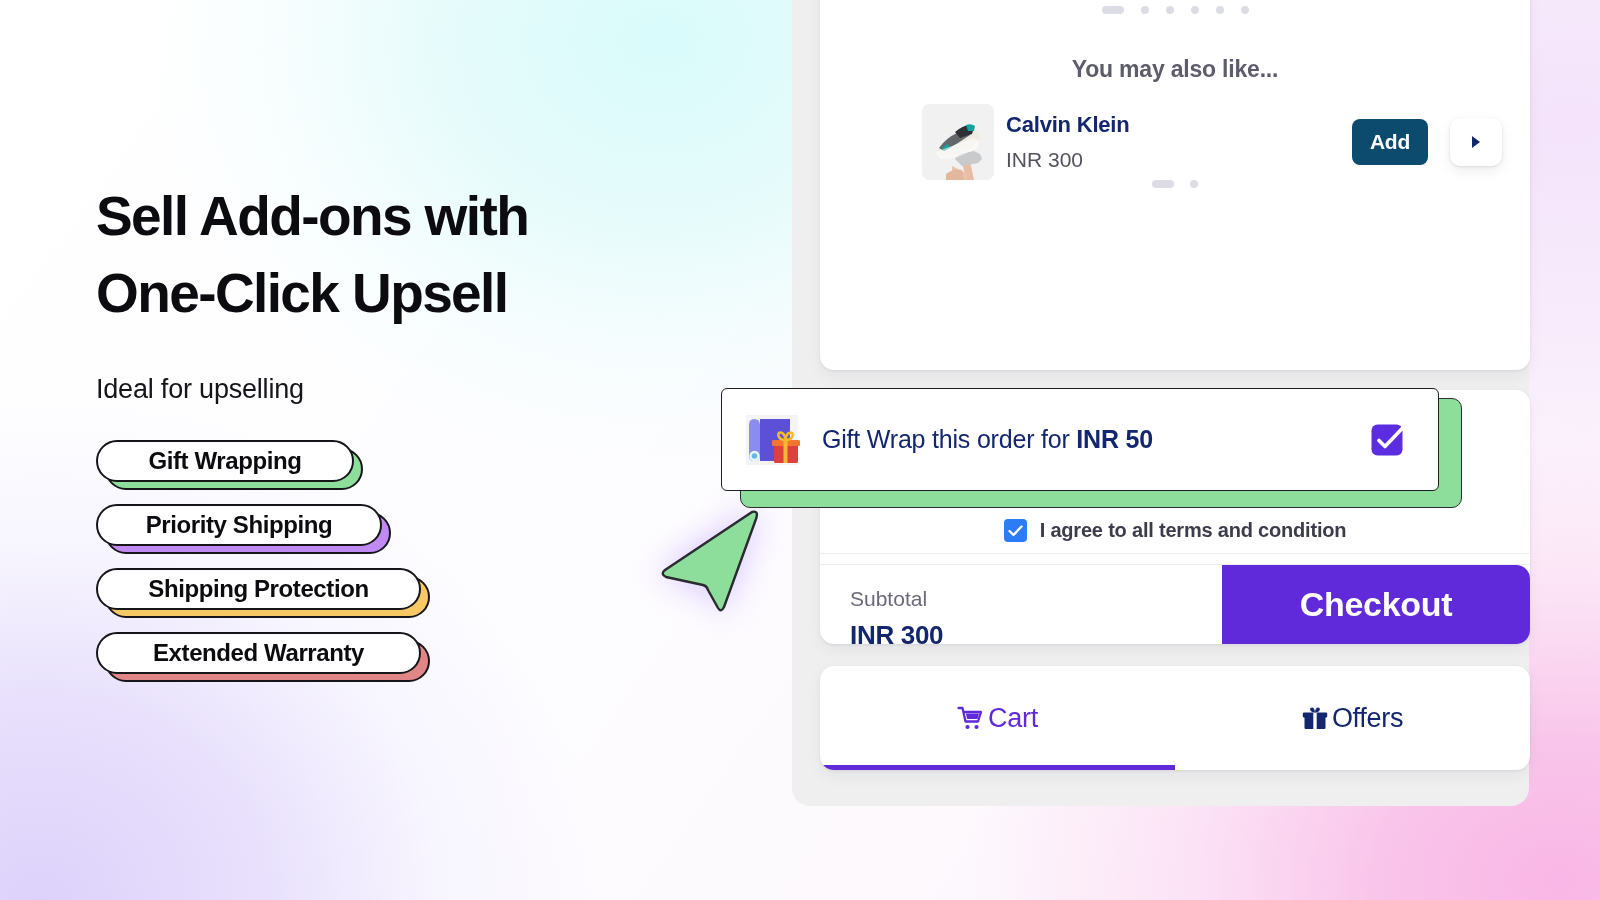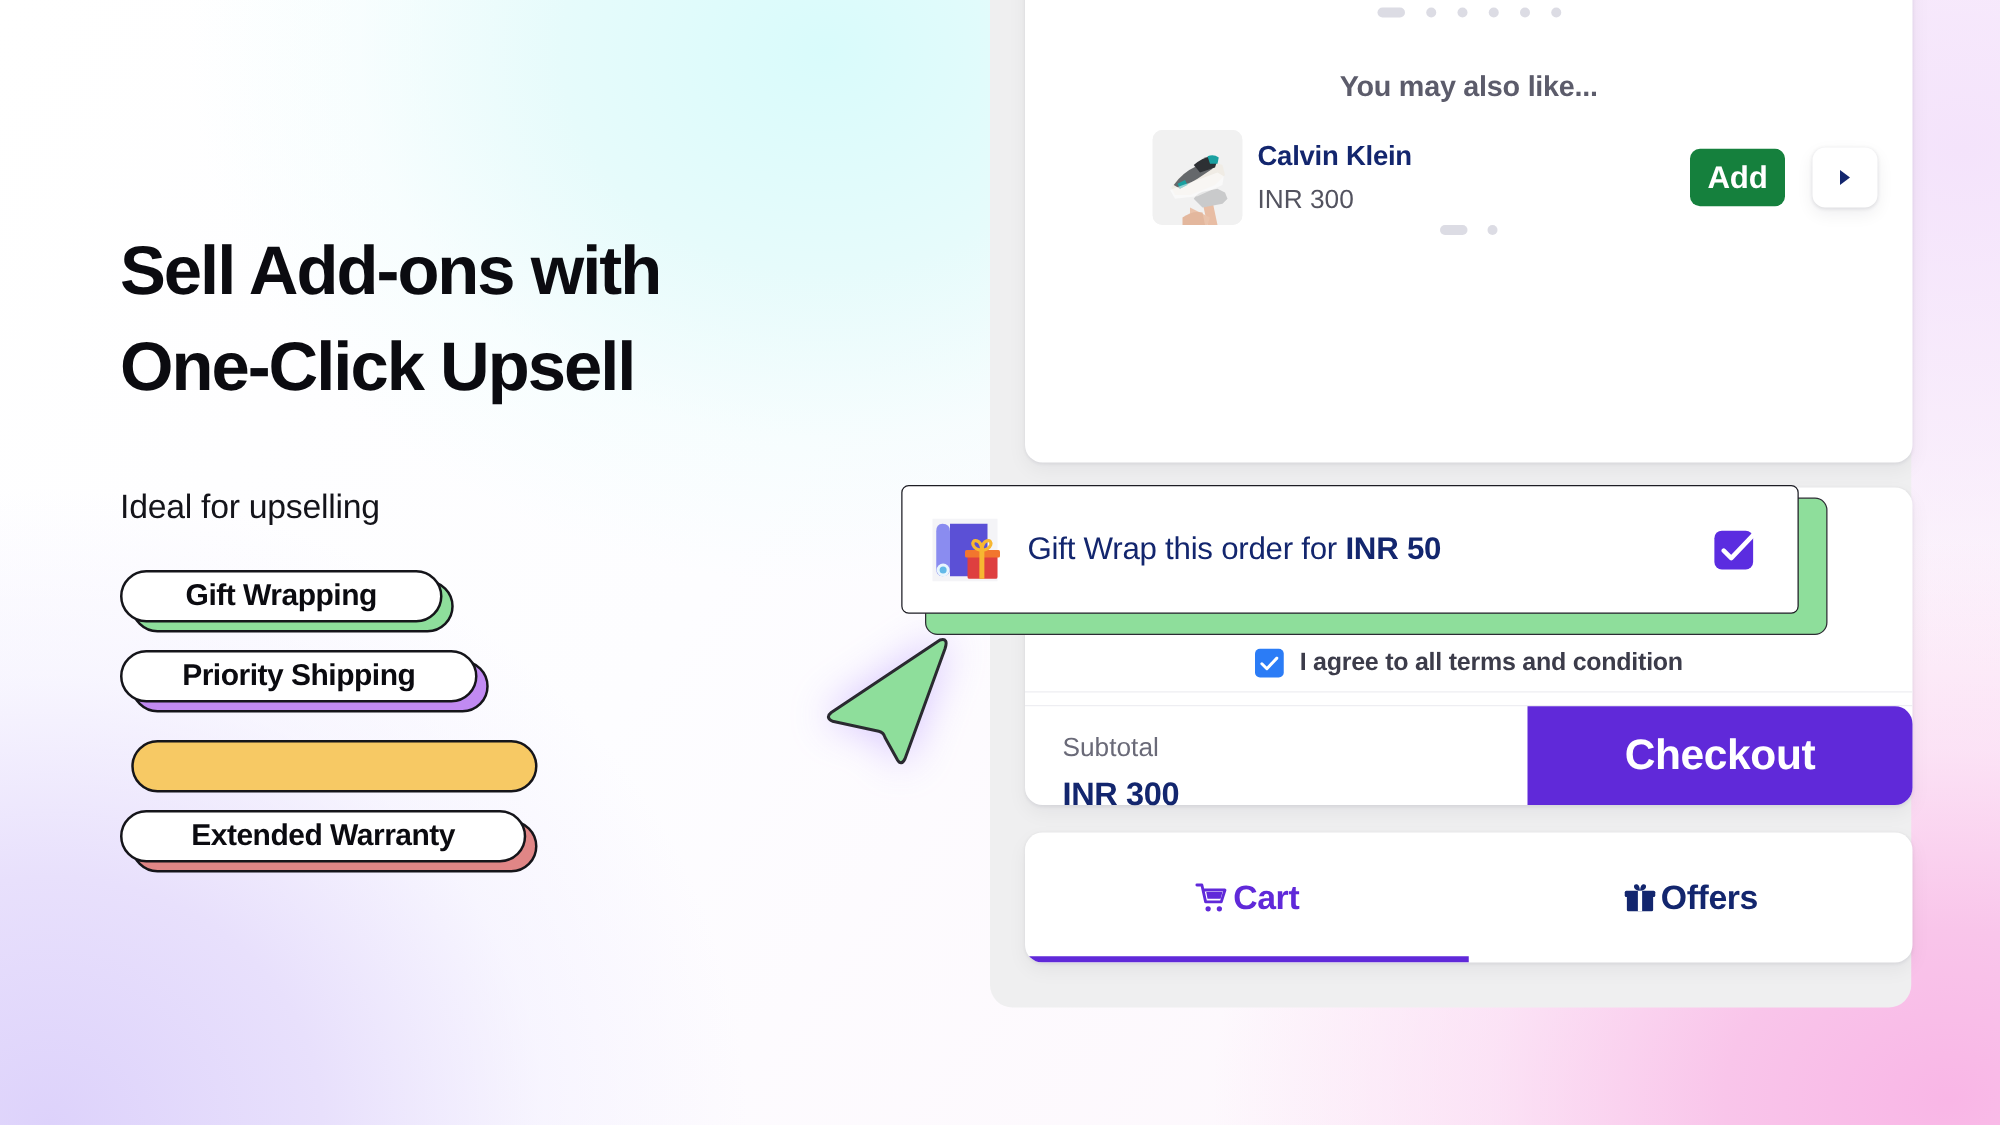--- a/index.html
+++ b/index.html
@@ -36,21 +36,21 @@
   #headline {
     font-size: 55px;
     line-height: 77px;
     font-weight: 700;
     letter-spacing: -1.6px;
     color: #0b0b10;
   }
   #headline .hl-line { display: block; white-space: nowrap; }
 
   #subhead {
-    margin-top: 56px;
+    margin-top: 40px;
     font-size: 27px;
     line-height: 34px;
     font-weight: 400;
     color: #14141a;
     letter-spacing: -0.2px;
   }
 
   #pill-list { margin-top: 34px; }
 
   .pill-wrap {
@@ -179,23 +179,23 @@
     font-size: 21px;
     font-weight: 400;
     color: #53535f;
   }
 
   #add-button {
     flex: none;
     width: 76px;
     height: 46px;
     border-radius: 8px;
-    background: #15803d;
+    background: #0c4a6e;
     color: #ffffff;
-    font-size: 25px;
+    font-size: 21px;
     font-weight: 700;
     border: none;
     cursor: pointer;
     letter-spacing: -0.2px;
     text-align: center;
   }
 
   #next-button {
     flex: none;
     margin-left: 22px;
@@ -326,21 +326,21 @@
     display: flex;
     overflow: hidden;
   }
   .tab {
     flex: 1 1 50%;
     display: flex;
     align-items: center;
     justify-content: center;
     gap: 4px;
     font-size: 27px;
-    font-weight: 700;
+    font-weight: 400;
     letter-spacing: -0.3px;
     cursor: pointer;
     position: relative;
     background: transparent;
     border: none;
   }
   .tab.active { color: #6029d9; }
   .tab.inactive { color: #13266e; }
   .tab.active::after {
     content: "";
@@ -407,20 +407,21 @@
         <div class="pill" style="width:258px;">Gift Wrapping</div>
       </div>
 
       <div class="pill-wrap">
         <div class="pill-shadow" style="width:286px;background:#c18af2;"></div>
         <div class="pill" style="width:286px;">Priority Shipping</div>
       </div>
 
       <div class="pill-wrap">
         <div class="pill-shadow" style="width:325px;background:#f7c964;"></div>
+        <div class="pill" style="width:325px;">Shipping Protection</div>
       </div>
 
       <div class="pill-wrap">
         <div class="pill-shadow" style="width:325px;background:#e08686;"></div>
         <div class="pill" style="width:325px;">Extended Warranty</div>
       </div>
 
     </div>
   </div>
 

